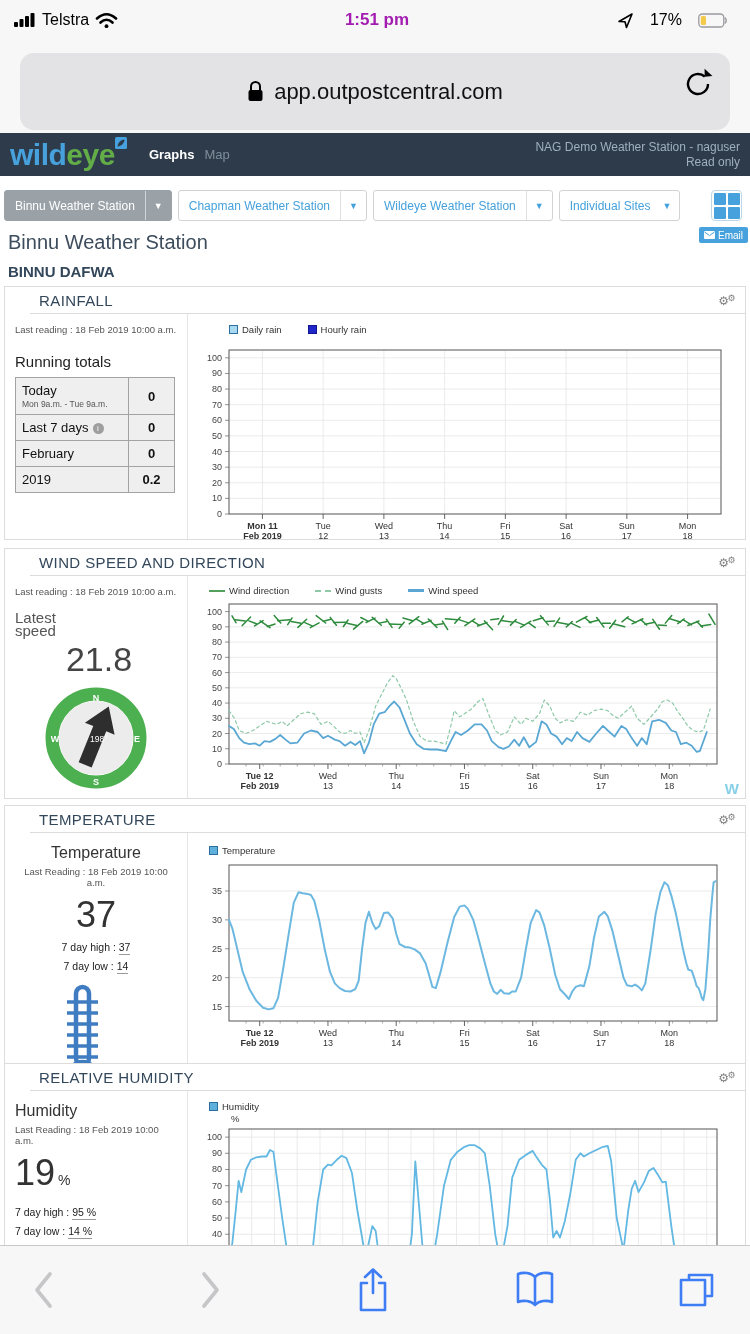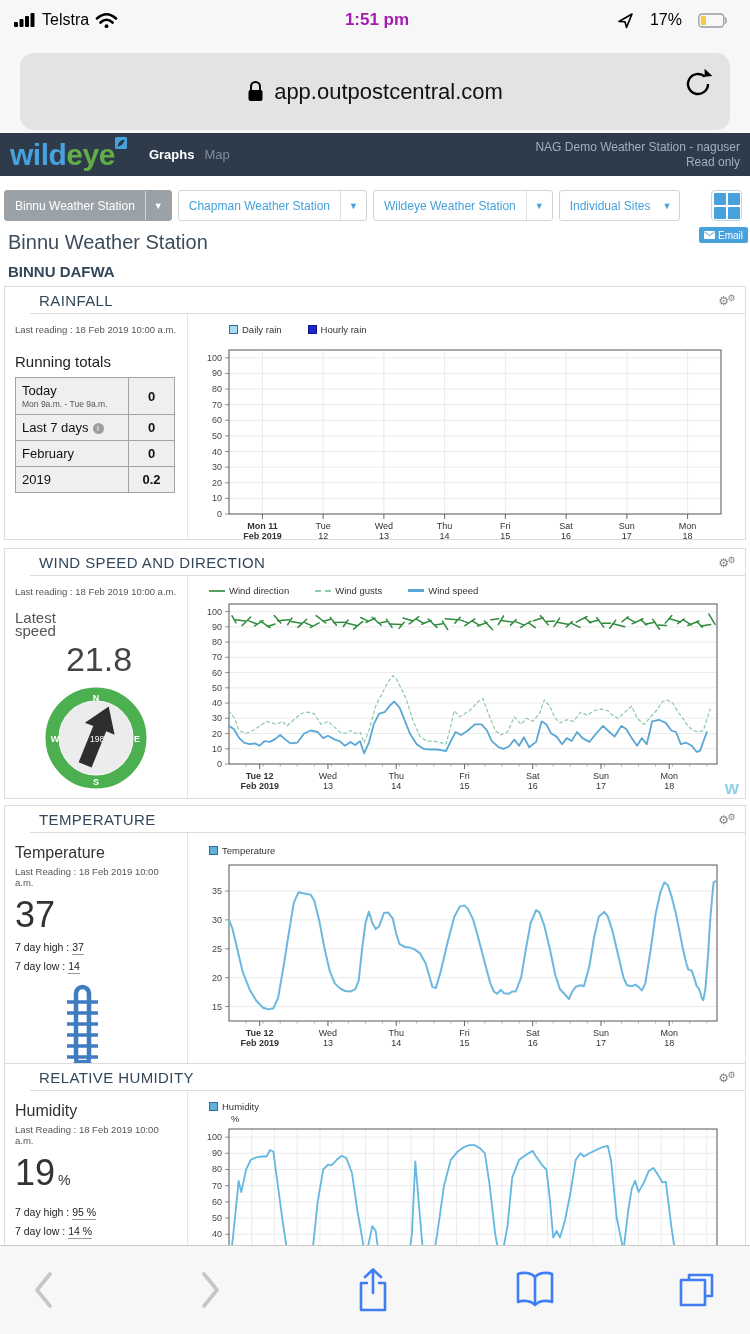--- a/index.html
+++ b/index.html
@@ -538,21 +538,21 @@
             <line x1="511.8408674485" y1="25.981579790514605" x2="521.7435481359157" y2="24.58984878091395" stroke="#2e8b3d" stroke-width="1.5" stroke-linecap="round"></line>
             <line x1="519.9097715505396" y1="14.142710481501604" x2="526.0902284494604" y2="24.428718089926953" stroke="#2e8b3d" stroke-width="1.5" stroke-linecap="round"></line>
             <polyline points="40.0,110.7 45.5,118.3 50.2,130.5 57.1,133.5 63.9,130.5 70.7,125.9 77.5,121.3 82.3,122.9 87.8,124.4 93.2,121.3 98.0,125.9 104.8,119.8 111.7,113.7 118.5,112.2 125.3,113.7 132.1,124.4 139.0,121.3 145.8,127.4 150.6,132.0 156.0,133.5 161.5,130.5 166.3,133.5 171.0,132.0 175.1,142.7 179.9,130.5 186.7,106.1 193.6,92.4 198.3,83.2 203.8,75.6 207.2,78.7 212.0,87.8 217.5,100.0 224.3,121.3 231.1,136.6 237.9,141.1 244.8,141.1 251.6,142.7 257.0,144.2 261.8,125.9 265.2,110.7 270.7,116.8 275.5,113.7 282.3,109.1 289.1,101.5 293.9,98.5 299.4,113.7 306.2,130.5 311.6,135.0 318.5,132.0 325.3,116.8 332.1,124.4 336.9,118.3 343.7,121.3 350.5,113.7 355.3,100.0 360.8,106.1 366.2,118.3 371.0,122.9 377.8,119.8 384.7,121.3 391.5,112.2 398.3,115.2 405.1,110.7 412.0,109.1 418.8,110.7 423.6,115.2 429.0,118.3 435.9,112.2 442.7,106.1 448.1,118.3 455.0,124.4 461.8,116.8 468.6,109.1 473.4,101.5 478.2,100.0 483.6,103.0 489.1,112.2 493.9,118.3 498.7,125.9 504.1,130.5 509.6,132.0 514.3,130.5 521.2,109.1" fill="none" stroke="#8ec9a8" stroke-width="1.2" stroke-linejoin="round" stroke-linecap="round" stroke-dasharray="3,3"></polyline>
             <polyline points="40.0,125.9 44.8,129.0 50.2,138.1 55.0,142.7 60.5,144.2 65.9,143.4 70.7,145.7 75.5,141.1 81.0,141.9 86.4,138.9 91.2,135.0 96.6,139.6 101.4,143.4 108.3,142.7 115.1,133.5 121.9,130.5 128.7,132.0 134.2,138.1 139.0,135.8 145.8,139.6 150.6,141.1 156.0,145.7 161.5,141.9 166.3,145.0 171.0,141.1 175.1,153.3 179.9,142.7 184.7,124.4 190.2,113.7 195.6,112.2 200.4,106.1 205.2,101.5 210.6,107.6 216.1,121.3 220.9,133.5 227.7,144.2 234.5,148.8 241.3,149.5 248.2,149.5 252.9,150.3 257.0,151.0 261.8,141.1 266.6,132.0 272.1,135.0 278.9,130.5 285.7,124.4 292.5,124.4 298.0,130.5 302.8,141.1 309.6,147.2 314.4,148.8 319.8,146.5 325.3,139.6 330.1,145.7 334.8,137.3 340.3,147.2 347.1,141.9 352.6,121.3 357.4,124.4 362.1,133.5 367.6,136.6 373.1,144.2 377.8,138.1 382.6,141.1 388.1,132.0 393.5,138.1 400.4,141.9 407.2,133.5 414.0,125.9 418.8,130.5 425.6,136.6 432.4,125.9 437.2,129.0 442.7,138.1 448.1,145.7 452.9,138.1 457.7,144.2 463.2,121.3 470.0,119.8 476.8,122.9 482.3,130.5 487.0,132.0 491.8,144.2 497.3,142.7 502.7,145.7 507.5,151.8 510.9,151.0 517.8,132.0" fill="none" stroke="#5aa7d4" stroke-width="1.8" stroke-linejoin="round" stroke-linecap="round"></polyline>
           </svg>
       </div>
     </div>
     <div class="wmark">W</div>
   </div>
 
-  <div class="panel" style="top:805px;height:299px;">
+  <div class="panel" style="top:805px;height:299px;text-align:center;">
     <div class="panel-header">
       <span>TEMPERATURE</span>
       <span class="gears">⚙<span class="g2">⚙</span></span>
     </div>
     <div class="panel-body">
       <div class="left-col">
         <div class="p-sub">Temperature</div>
         <div class="last-read">Last Reading : 18 Feb 2019 10:00 a.m.</div>
         <div class="big-val">37</div>
         <div class="hl-row"><span>7 day high :</span> <span class="uv">37</span></div>

